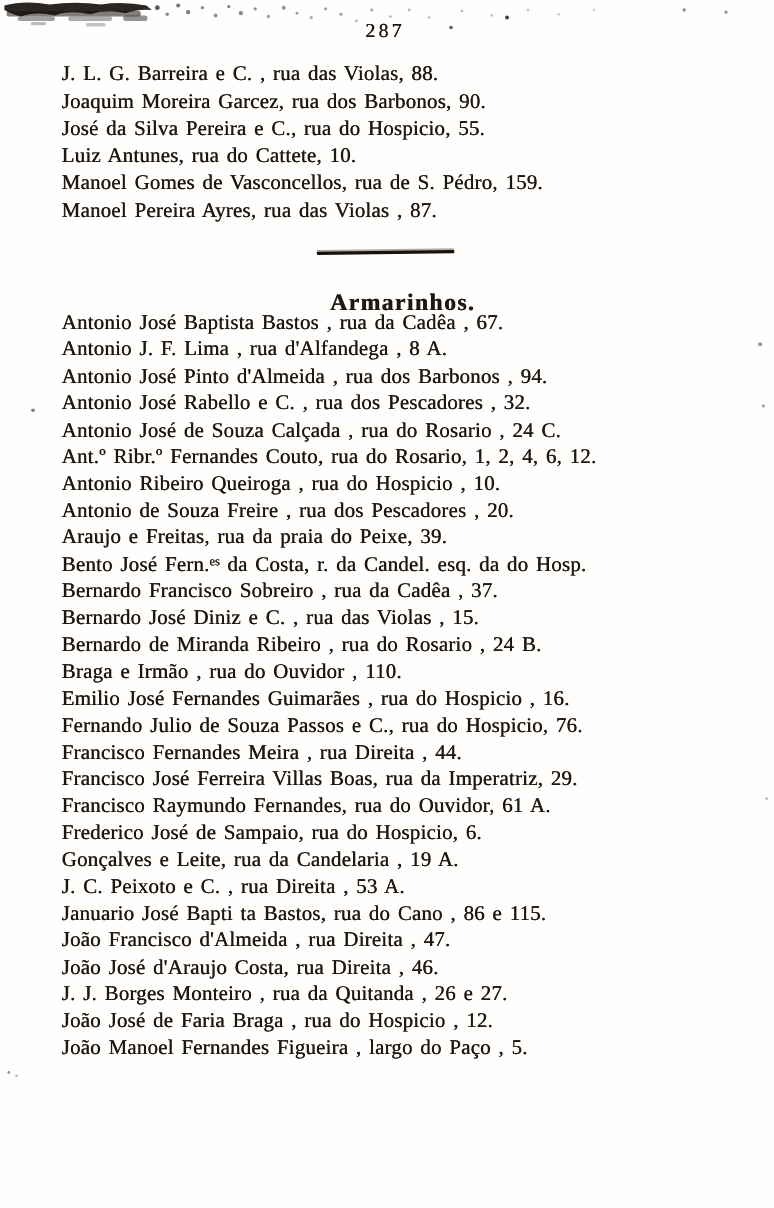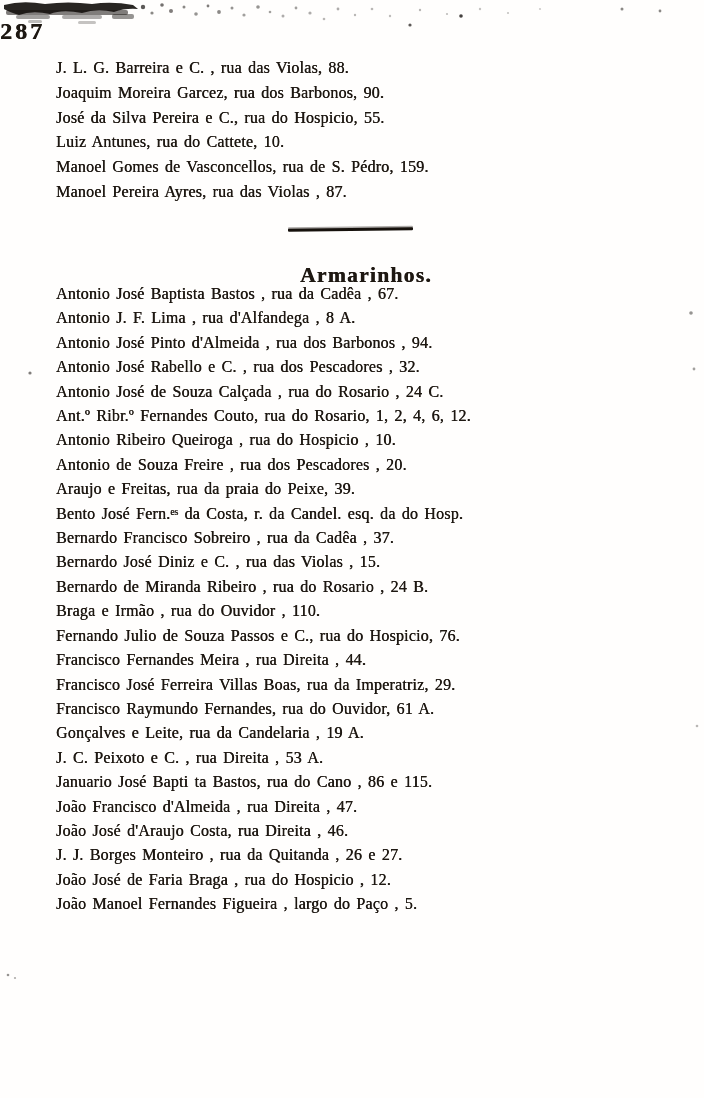--- a/index.html
+++ b/index.html
@@ -5,31 +5,31 @@
   html,body{margin:0;padding:0}
   body{
     width:704px;height:1098px;position:relative;overflow:hidden;
     background:#ffffff;
     font-family:"Liberation Serif","DejaVu Serif",serif;
     color:#1e1812;
   }
   .page{position:absolute;inset:0;background:#fffefd}
   .noise-svg{position:absolute;top:0;left:0;pointer-events:none}
   .page-number{
-    position:absolute;top:18px;left:0;width:700px;
-    font-size:24px;font-weight:700;letter-spacing:3px;
+    position:absolute;top:18px;left:0;width:700px;text-align:center;
+    font-size:18px;font-weight:400;letter-spacing:3px;
     text-shadow:0.4px 0 currentColor;
   }
   .list{position:absolute;left:56px;right:8px}
   .list-intro{top:56px}
   .list-intro .entry{line-height:24.8px}
   .list-main{top:282px}
   .list-main .entry{line-height:24.4px}
   .entry{
-    font-size:16px;letter-spacing:0.2px;word-spacing:2px;
+    font-size:19px;letter-spacing:0.2px;word-spacing:2px;
     white-space:nowrap;
     text-shadow:0.35px 0 currentColor;
   }
   .divider{
     position:absolute;top:228px;left:288px;width:125px;height:3px;
     background:#16110c;border-radius:1px;transform:rotate(-0.7deg);
     box-shadow:0 -1.5px 0 rgba(22,17,12,0.35);
   }
   .heading{
     position:absolute;top:247px;left:0;width:700px;margin:16px;
@@ -115,24 +115,26 @@
       <div class="entry">Antonio José de Souza Calçada , rua do Rosario , 24 C.</div>
       <div class="entry">Ant.º Ribr.º Fernandes Couto, rua do Rosario, 1, 2, 4, 6, 12.</div>
       <div class="entry">Antonio Ribeiro Queiroga , rua do Hospicio , 10.</div>
       <div class="entry">Antonio de Souza Freire , rua dos Pescadores , 20.</div>
       <div class="entry">Araujo e Freitas, rua da praia do Peixe, 39.</div>
       <div class="entry">Bento José Fern.ᵉˢ da Costa, r. da Candel. esq. da do Hosp.</div>
       <div class="entry">Bernardo Francisco Sobreiro , rua da Cadêa , 37.</div>
       <div class="entry">Bernardo José Diniz e C. , rua das Violas , 15.</div>
       <div class="entry">Bernardo de Miranda Ribeiro , rua do Rosario , 24 B.</div>
       <div class="entry">Braga e Irmão , rua do Ouvidor , 110.</div>
+      <div class="entry">Emilio José Fernandes Guimarães , rua do Hospicio , 16.</div>
       <div class="entry">Fernando Julio de Souza Passos e C., rua do Hospicio, 76.</div>
       <div class="entry">Francisco Fernandes Meira , rua Direita , 44.</div>
       <div class="entry">Francisco José Ferreira Villas Boas, rua da Imperatriz, 29.</div>
       <div class="entry">Francisco Raymundo Fernandes, rua do Ouvidor, 61 A.</div>
+      <div class="entry">Frederico José de Sampaio, rua do Hospicio, 6.</div>
       <div class="entry">Gonçalves e Leite, rua da Candelaria , 19 A.</div>
       <div class="entry">J. C. Peixoto e C. , rua Direita , 53 A.</div>
       <div class="entry">Januario José Bapti ta Bastos, rua do Cano , 86 e 115.</div>
       <div class="entry">João Francisco d'Almeida , rua Direita , 47.</div>
       <div class="entry">João José d'Araujo Costa, rua Direita , 46.</div>
       <div class="entry">J. J. Borges Monteiro , rua da Quitanda , 26 e 27.</div>
       <div class="entry">João José de Faria Braga , rua do Hospicio , 12.</div>
       <div class="entry">João Manoel Fernandes Figueira , largo do Paço , 5.</div>
     </div>
 

